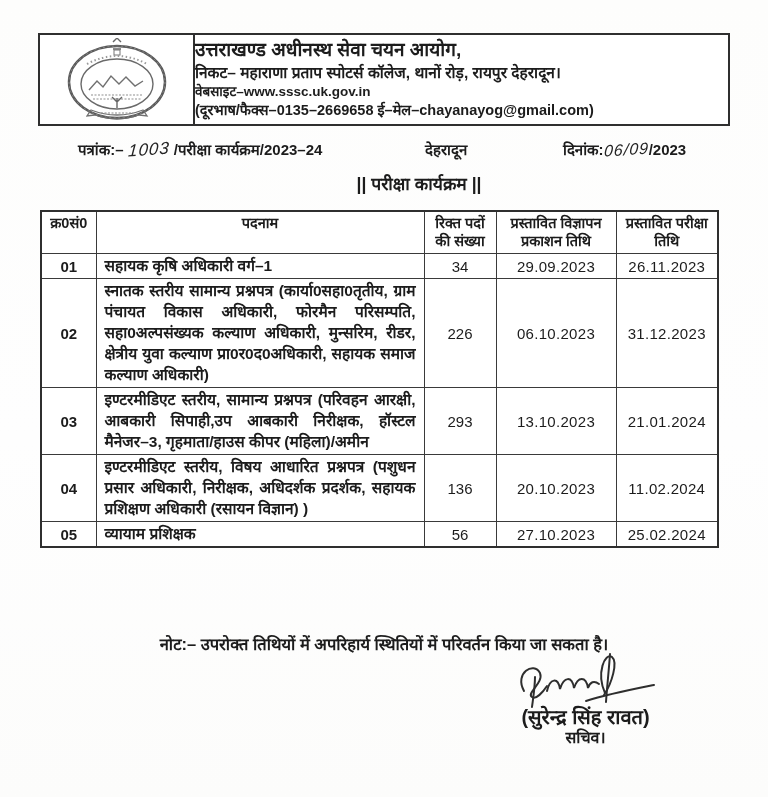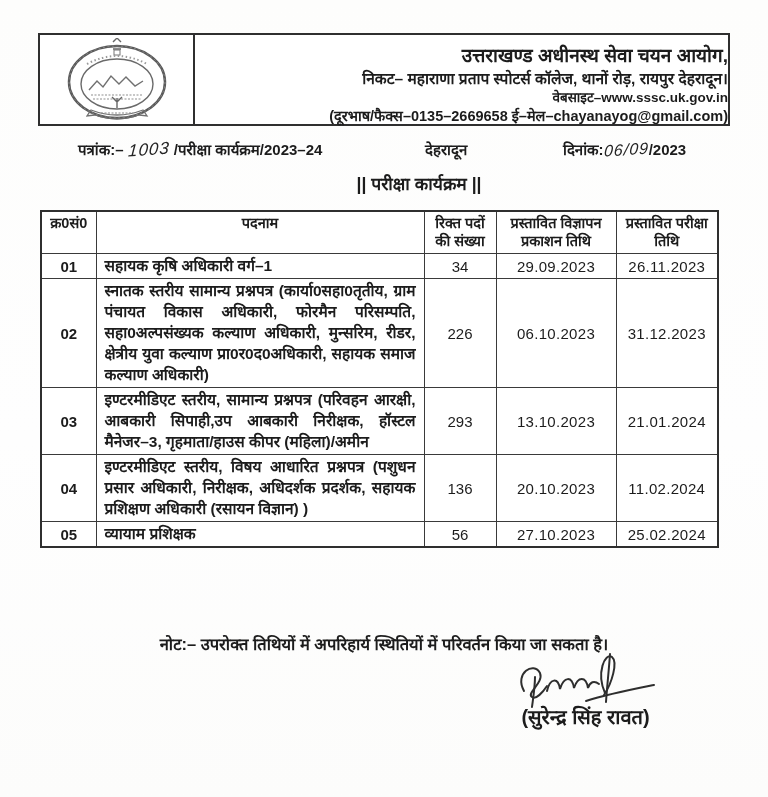--- a/index.html
+++ b/index.html
@@ -13,21 +13,21 @@
 
   
   .header-box {
     position:absolute; left:38px; top:33px; width:692px; height:93px;
     border:2px solid #2f2f2f; display:flex; background:#fff;
   }
   .logo-cell {
     width:155px; border-right:2px solid #2f2f2f;
     display:flex; align-items:center; justify-content:center;
   }
-  .info-cell { flex:1; text-align:right; padding-top:9px; }
+  .info-cell { flex:1; text-align:left; padding-top:3px; }
   .org-name   { font-size:19px; font-weight:bold; line-height:24px; }
   .org-addr   { font-size:15.5px; font-weight:bold; line-height:21px; }
   .org-web    { font-size:13.5px; font-weight:bold; line-height:17px; }
   .org-contact{ font-size:14.5px; font-weight:bold; line-height:20px; }
 
   
   .ref-line { position:absolute; top:139px; left:0; width:768px; height:24px; font-size:15px; font-weight:bold; }
   .patrank  { position:absolute; left:78px; white-space:nowrap; }
   .place    { position:absolute; left:425px; }
   .dateline { position:absolute; left:563px; white-space:nowrap; }
@@ -180,15 +180,16 @@
       <g fill="none" stroke="#2e2e2e" stroke-width="2" stroke-linecap="round">
         <path d="M22,44 C12,26 32,14 38,26 C42,36 24,46 30,50 C34,53 41,45 45,39"></path>
         <path d="M33,30 C33,40 31,52 30,60"></path>
         <path d="M45,44 C48,31 56,30 58,42 C62,29 70,29 72,41 C76,29 84,29 86,41 C88,35 92,33 97,37"></path>
         <path d="M103,46 C94,26 103,5 110,10 C116,15 110,36 102,48"></path>
         <path d="M108,7 C107,22 105,40 104,55"></path>
         <path d="M84,54 C106,47 132,42 152,38"></path>
       </g>
     </svg>
     <div class="sig-name">(सुरेन्द्र सिंह रावत)</div>
+    <div class="sig-title">सचिव।</div>
   </div>
 
 </div>
 
 </body></html>

